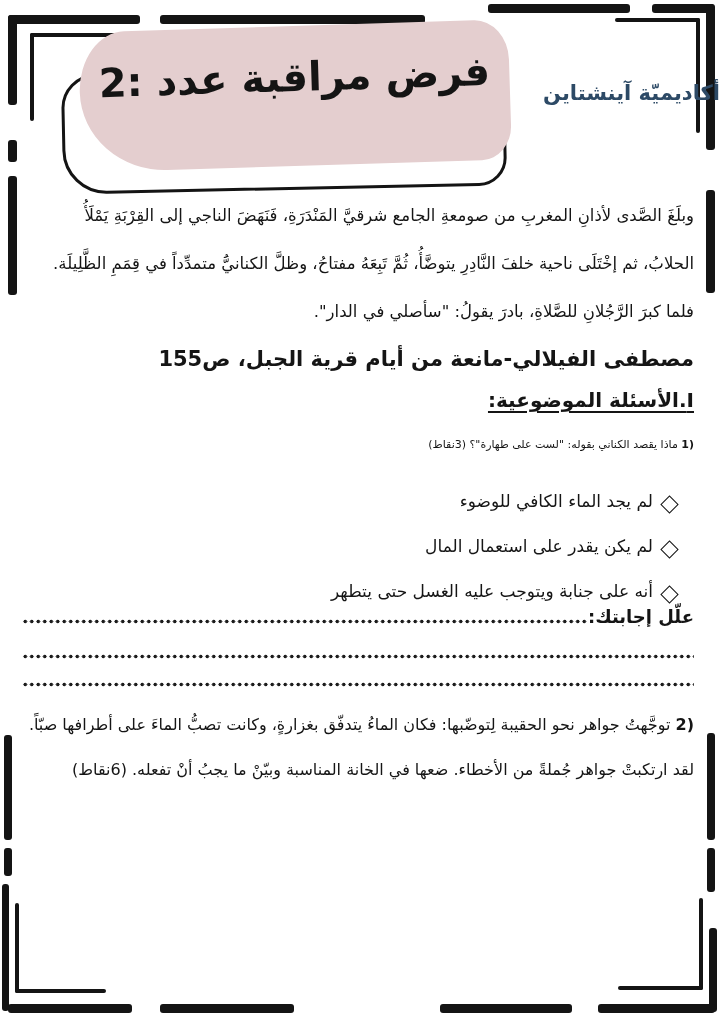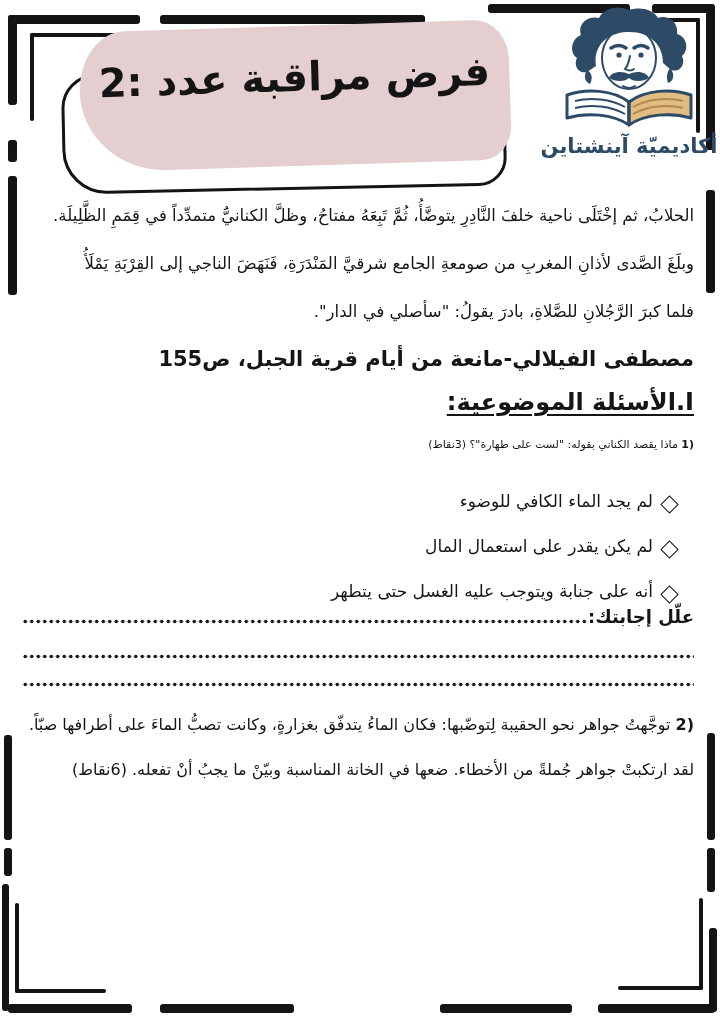--- a/index.html
+++ b/index.html
@@ -25,34 +25,34 @@
     display:flex;align-items:center;justify-content:center;
     padding-bottom:38px;box-sizing:border-box;
   }
   .title-text{
     direction:rtl;font-size:40px;font-weight:bold;color:#141414;
     letter-spacing:0px;white-space:nowrap;
   }
   
   .logo{
     position:absolute;left:543px;top:6px;width:172px;height:172px;
-    display:flex;flex-direction:column;align-items:center;justify-content:flex-start;
+    display:flex;flex-direction:row;align-items:center;justify-content:flex-start;
   }
   .logo svg{display:block;}
   .academy-name{
     direction:rtl;color:#2d4a66;font-weight:bold;font-size:21px;margin-top:2px;white-space:nowrap;
   }
   
   .passage{position:absolute;right:26px;left:24px;top:192px;direction:rtl;text-align:right;}
   .p-line{font-size:16.5px;line-height:48px;height:48px;white-space:nowrap;}
   .p-attr{font-size:21px;line-height:46px;height:46px;font-weight:bold;white-space:nowrap;}
   
   .sec-head{
     position:absolute;right:26px;top:388px;direction:rtl;
-    font-size:24px;font-weight:bold;text-decoration:underline;text-underline-offset:4px;
+    font-size:20px;font-weight:bold;text-decoration:underline;text-underline-offset:4px;
   }
   
   .q1{position:absolute;right:26px;left:24px;top:428px;direction:rtl;text-align:right;
       font-size:11px;line-height:34px;white-space:nowrap;}
   .q-num{direction:ltr;unicode-bidi:isolate;display:inline-block;font-weight:bold;}
   .options{position:absolute;right:44px;left:24px;top:466px;direction:rtl;}
   .opt{display:flex;align-items:flex-end;height:45px;direction:rtl;font-size:17px;white-space:nowrap;}
   .diamond{
     width:11px;height:11px;border:1.6px solid #141414;transform:rotate(45deg);
     margin-left:10px;flex:0 0 auto;background:#fff;
@@ -142,22 +142,22 @@
         <path d="M22,102 C38,98 58,100 72,108" stroke="#2d4a66" stroke-width="2" fill="none"></path>
         <path d="M130,95 C114,91 94,93 80,101" stroke="#b28a4e" stroke-width="2" fill="none"></path>
         <path d="M130,102 C114,98 94,100 80,108" stroke="#b28a4e" stroke-width="2" fill="none"></path>
         <path d="M76,96 L76,119" stroke="#2d4a66" stroke-width="3"></path>
       </g>
     </svg>
     <div class="academy-name">أكاديميّة آينشتاين</div>
   </div>
 
   <div class="passage">
+    <div class="p-line">وبلَغَ الصَّدى لأذانِ المغربِ من صومعةِ الجامع شرقيَّ المَنْدَرَةِ، فَنَهَضَ الناجي إلى القِرْبَةِ يَمْلَأُ</div>
     <div class="p-line">الحلابُ، ثم إخْتَلَى ناحية خلفَ النَّادِرِ يتوضَّأُ، ثُمَّ تَبِعَهُ مفتاحُ، وظلَّ الكنانيُّ متمدِّداً في قِمَمِ الظَّلِيلَة.</div>
-    <div class="p-line">وبلَغَ الصَّدى لأذانِ المغربِ من صومعةِ الجامع شرقيَّ المَنْدَرَةِ، فَنَهَضَ الناجي إلى القِرْبَةِ يَمْلَأُ</div>
     <div class="p-line">فلما كبرَ الرَّجُلانِ للصَّلاةِ، بادرَ يقولُ: "سأصلي في الدار".</div>
     <div class="p-attr">مصطفى الفيلالي-مانعة من أيام قرية الجبل، ص155</div>
   </div>
 
   <div class="sec-head">I.الأسئلة الموضوعية:</div>
 
   <div class="q1">
     <span class="q-num">1)</span>
     <span>ماذا يقصد الكناني بقوله: "لست على طهارة"؟ (3نقاط)</span>
   </div>

